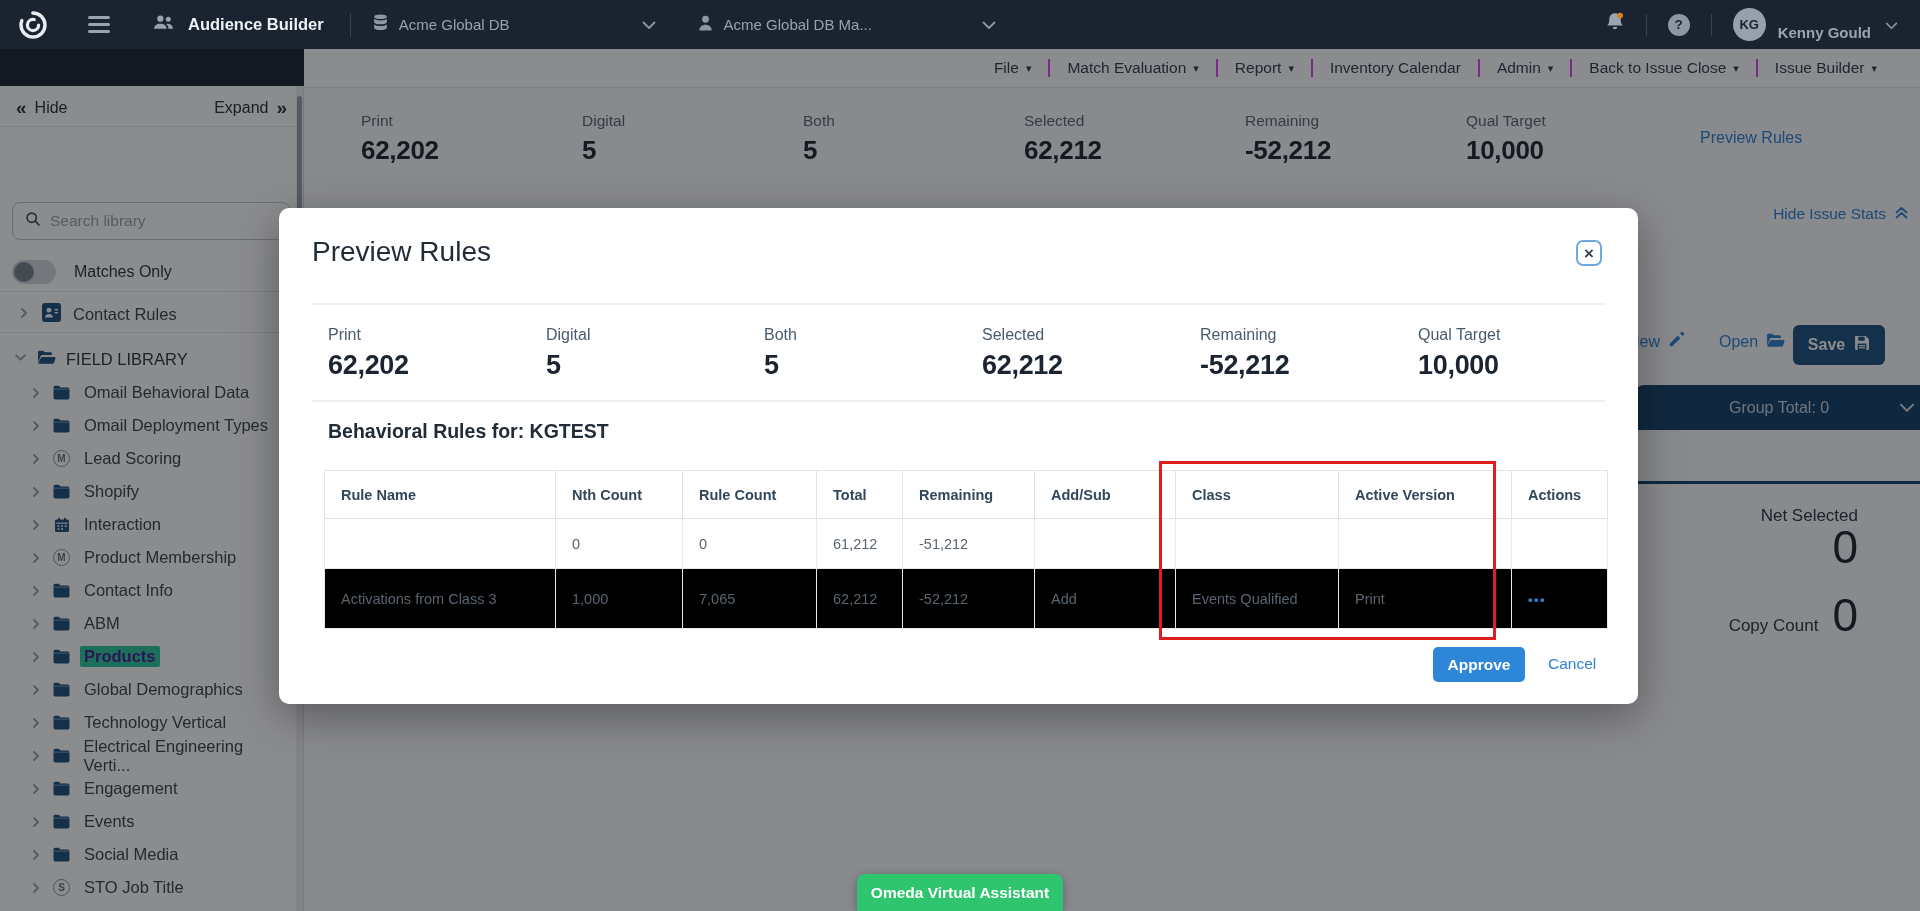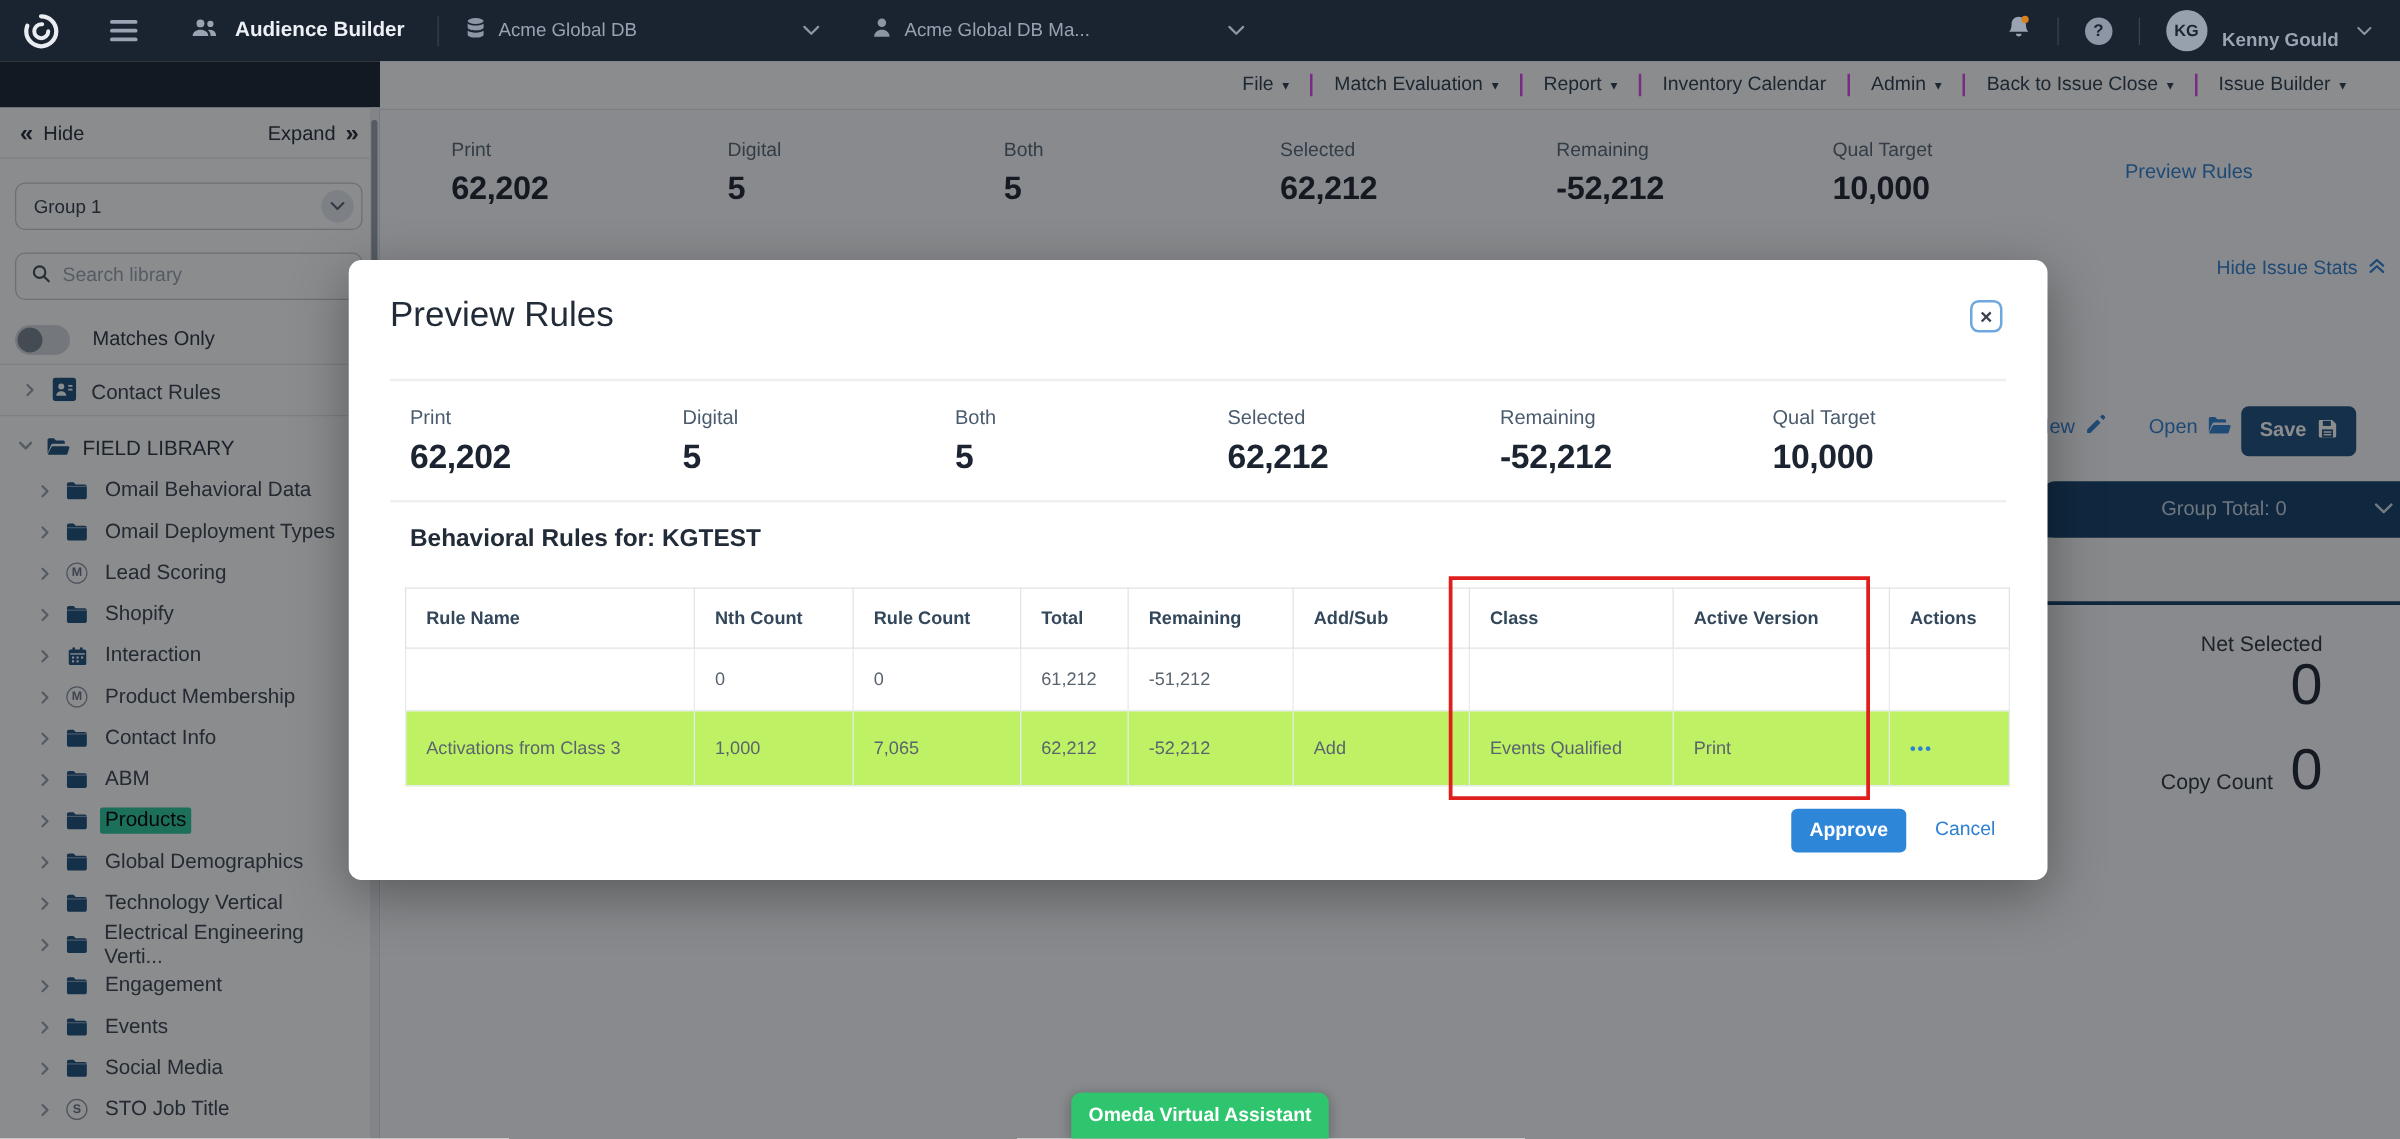--- a/index.html
+++ b/index.html
@@ -70,21 +70,21 @@
     padding-left:18px; gap:12px; cursor:pointer; }
   .contact-row .lbl { font-size:16.5px; color:#39434F; }
   .fl-row { position:absolute; top:258px; left:0; right:0; height:30px; display:flex; align-items:center;
     padding-left:14px; gap:10px; cursor:pointer; }
   .fl-row .lbl { font-size:16.5px; color:#2B3540; }
   .tree { position:absolute; top:290px; left:0; right:8px; }
   .tree-item { height:33px; display:flex; align-items:center; padding-left:30px; gap:9px; cursor:pointer; }
   .tree-item .chev { display:flex; width:13px; }
   .tree-icon { display:flex; width:19px; justify-content:center; }
   .tree-label { font-size:16.5px; color:#39434F; padding:1px 4px; }
-  .tree-label.selected { background:var(--products-highlight); color:#000000; border-radius:2px; }
+  .tree-label.selected { background:var(--products-highlight); color:#4c1d95; border-radius:2px;font-weight:bold; }
   .letter-circle { width:17px; height:17px; border-radius:50%; border:1.4px solid #8792A0; color:#6B7684;
     font-size:10px; font-weight:700; display:flex; align-items:center; justify-content:center; }
   .sb-scroll { position:absolute; top:0; right:0; width:7px; bottom:0; background:#EEF0F3; }
   .sb-scroll .thumb { position:absolute; top:10px; right:1px; width:5px; height:310px; background:#99A2AC; border-radius:3px; }
 
   
   .content { position:absolute; top:88px; left:304px; right:0; bottom:0; background:#FBFCFD; }
   .stats-row { position:absolute; top:24px; left:57px; display:flex; }
   .stat { width:221px; }
   .stat-label { font-size:15.5px; color:#56687A; margin-bottom:5px; }
@@ -128,21 +128,21 @@
   .modal-subtitle { position:absolute; left:49px; top:212px; font-size:19.5px; font-weight:600; color:#222C38; }
 
   .rules-table { position:absolute; left:45px; top:262px; width:1263px; border-collapse:collapse;
     table-layout:fixed; }
   .rules-table th { height:48px; text-align:left; padding:0 16px; font-size:14.5px; font-weight:700;
     color:#33475B; border:1px solid #E0E3E8; border-left:none; background:#fff; }
   .rules-table th:first-child { border-left:1px solid #E0E3E8;margin-left:28px; }
   .rules-table td { padding:0 16px; font-size:14.5px; color:#5A646E; border:1px solid #E6E9ED; border-left:none; }
   .rules-table td:first-child { border-left:1px solid #E6E9ED; }
   .rules-table tbody tr:nth-child(1) td { height:50px; background:#fff; }
-  .rules-table tbody tr:nth-child(2) td { height:60px; background:#bef264; }
+  .rules-table tbody tr:nth-child(2) td { height:60px; background:#000000; }
   .actions-dots { color:var(--accent-blue); font-weight:700; letter-spacing:1.5px; font-size:13px; cursor:pointer; }
   .red-box { position:absolute; left:880px; top:253px; width:337px; height:179px;
     border:3px solid var(--highlight-red); pointer-events:none; }
   .approve-btn { position:absolute; left:1154px; top:439px; width:92px; height:35px; background:var(--approve-blue);
     border:none; border-radius:5px; color:#fff; font-size:15.5px; font-weight:600; font-family:inherit; cursor:pointer; }
   .cancel-link { position:absolute; left:1269px; top:447px; color:var(--accent-blue); font-size:15.5px;
     font-weight:500; cursor:pointer; }
 
   .assistant-btn { position:absolute; left:857px; top:874px; width:206px; height:37px; z-index:60;
     background:var(--assistant-green); border:none; border-radius:8px 8px 0 0; color:#fff; font-size:15.5px;
@@ -267,28 +267,20 @@
         <span class="chevs">«</span>
         <span>Hide</span>
       </span>
       <span class="sb-link">
         <span>Expand</span>
         <span class="chevs">»</span>
       </span>
     </div>
     <div class="sb-div" style="top:40px"></div>
 
-    <div class="group-select">
-      <span class="val">Group 1</span>
-      <span class="circ">
-        <svg width="12" height="8" viewBox="0 0 14 9" fill="none">
-            <path d="M1.5 1.5L7 7l5.5-5.5" stroke="#57616D" stroke-width="2" stroke-linecap="round" stroke-linejoin="round"></path>
-          </svg>
-      </span>
-    </div>
 
     <div class="search-box">
       <span>
         <svg width="16" height="16" viewBox="0 0 16 16" fill="none" stroke="#3F4A55" stroke-width="1.7" stroke-linecap="round">
             <circle cx="6.7" cy="6.7" r="4.6"></circle>
             <path d="M10.2 10.2L14 14"></path>
           </svg>
       </span>
       <input type="text" placeholder="Search library" style="">
     </div>

